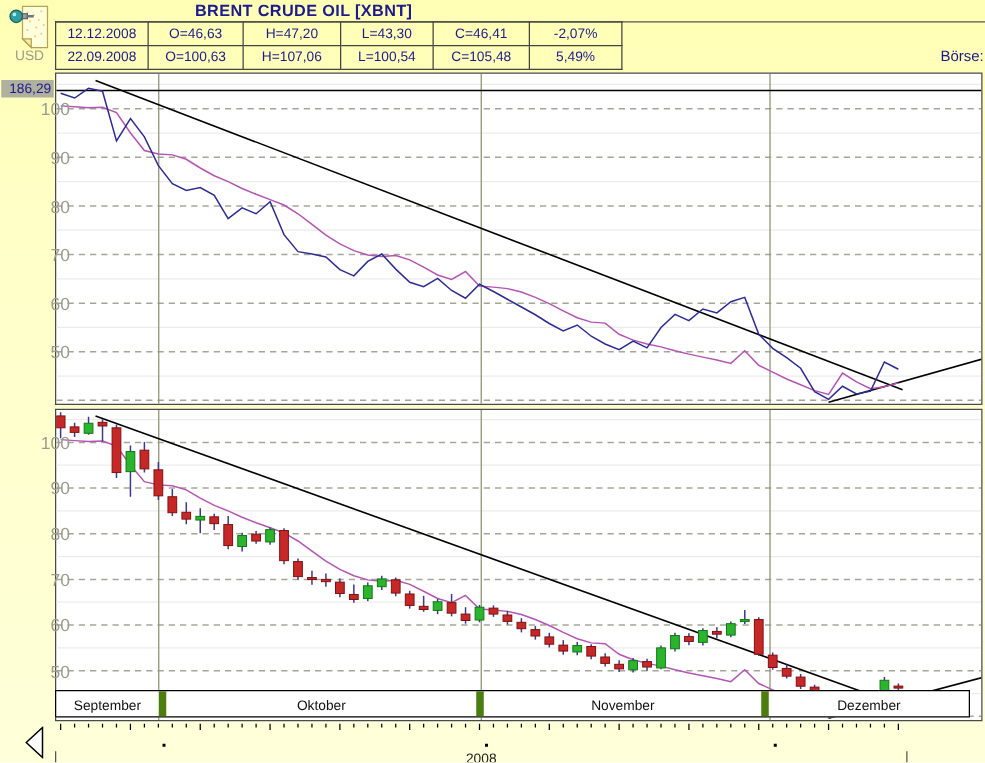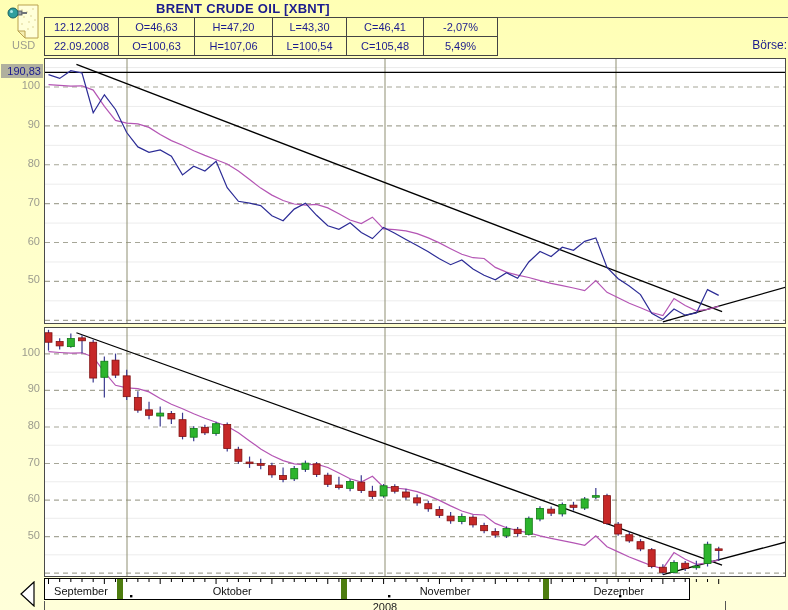--- a/index.html
+++ b/index.html
@@ -30,31 +30,31 @@
     border:1px solid #444; text-align:center; height:19px; padding:0 4px;
     white-space:nowrap;
   }
 
   .chart-box { position:absolute; left:44px; width:742px; border:1px solid #4a4a4a; background:#ffffff; }
   #top-chart-box { top:58px; height:266px; }
   #bottom-chart-box { top:327px; height:250px; }
   .chart-box svg { display:block; }
 
   .ylabel {
-    position:absolute; left:0; width:40px; text-align:right;
-    font-size:11px; color:#9c9c8e;
+    position:absolute; left:0; width:56px; text-align:right;
+    font-size:14px; color:#9c9c8e;
   }
   .price-badge {
     position:absolute; left:1px; width:42px; height:14px;
     background:#b0b09e; color:#1b1b8e; font-size:11px;
     text-align:right; padding-right:2px; line-height:14px;
   }
 
   #month-strip {
-    position:absolute; left:44px; top:578px; width:646px; height:22px;
+    position:absolute; left:44px; top:552px; width:732px; height:22px;
     background:#ffffff; border:1px solid #000; display:flex;
   }
   .month-cell {
     border-left:6px solid #4d7c0f; display:flex; align-items:flex-end; justify-content:center;
     font-size:11px; color:#111; padding-bottom:2px; overflow:hidden;
   }
   .month-cell:first-child { border-left:none; }
   #month-ticks { position:absolute; left:44px; top:578px; pointer-events:none; }
 
   #year-strip {
@@ -107,21 +107,21 @@
     <td>22.09.2008</td>
     <td>O=100,63</td>
     <td>H=107,06</td>
     <td>L=100,54</td>
     <td>C=105,48</td>
     <td>5,49%</td>
   </tr>
 </tbody>
   </table>
 
-<div class="price-badge" style="top: 64.3361px;">190,83</div>
+<div class="price-badge" style="top: 64.3361px;">186,29</div>
 
 <div class="chart-box" id="top-chart-box">
   <svg id="top-svg" width="740" height="264">
       <line x1="0" x2="740" y1="241.83799705449186" y2="241.83799705449186" stroke="#ececec" stroke-width="1"></line>
       <line x1="0" x2="740" y1="202.95729013254785" y2="202.95729013254785" stroke="#ececec" stroke-width="1"></line>
       <line x1="0" x2="740" y1="164.07658321060384" y2="164.07658321060384" stroke="#ececec" stroke-width="1"></line>
       <line x1="0" x2="740" y1="125.1958762886598" y2="125.1958762886598" stroke="#ececec" stroke-width="1"></line>
       <line x1="0" x2="740" y1="86.31516936671576" y2="86.31516936671576" stroke="#ececec" stroke-width="1"></line>
       <line x1="0" x2="740" y1="47.434462444771725" y2="47.434462444771725" stroke="#ececec" stroke-width="1"></line>
       <line x1="0" x2="740" y1="8.553755522827698" y2="8.553755522827698" stroke="#ececec" stroke-width="1"></line>

